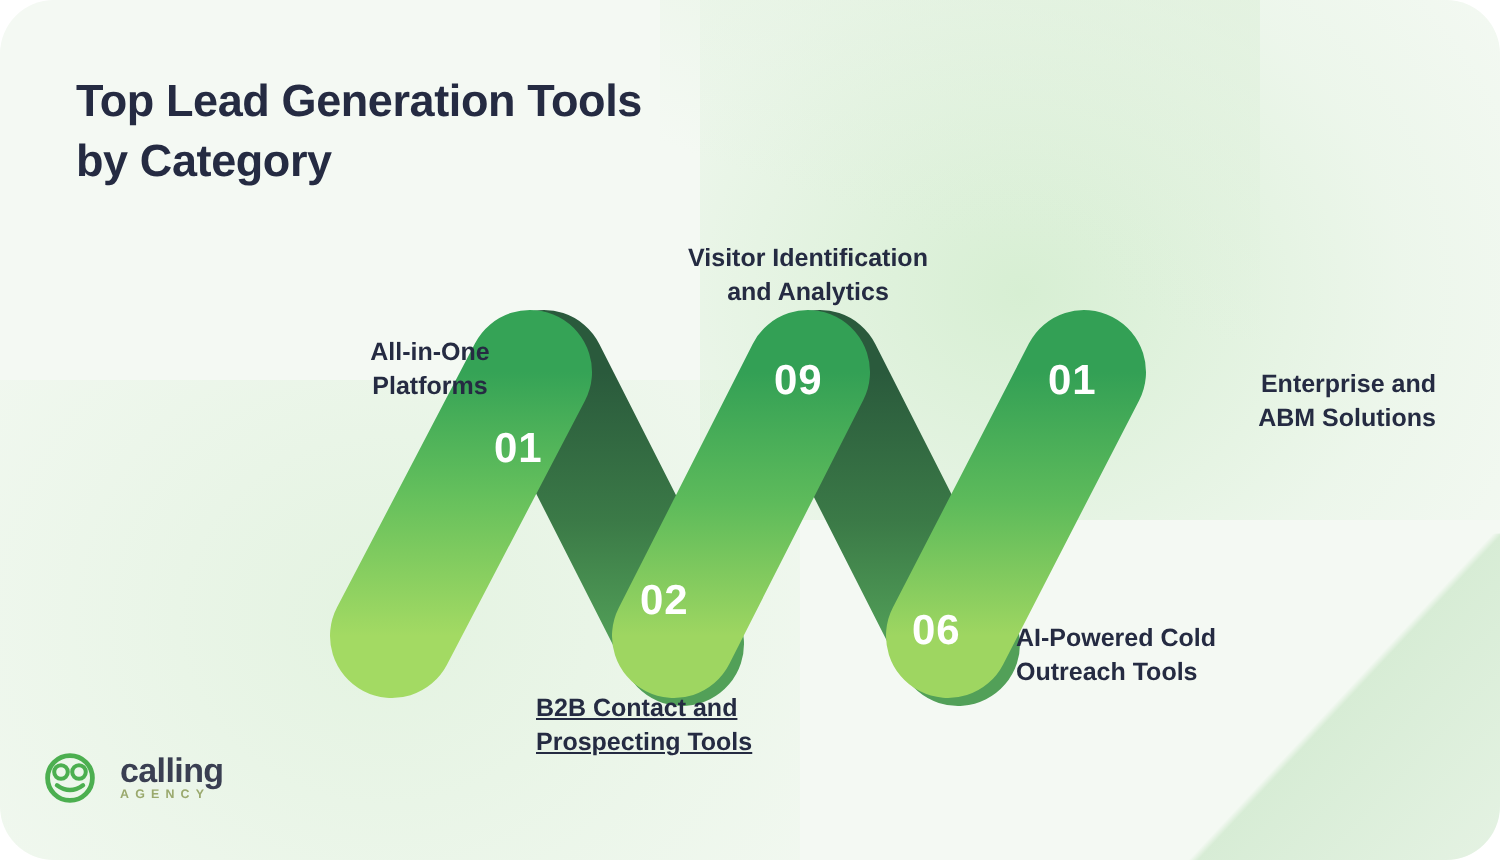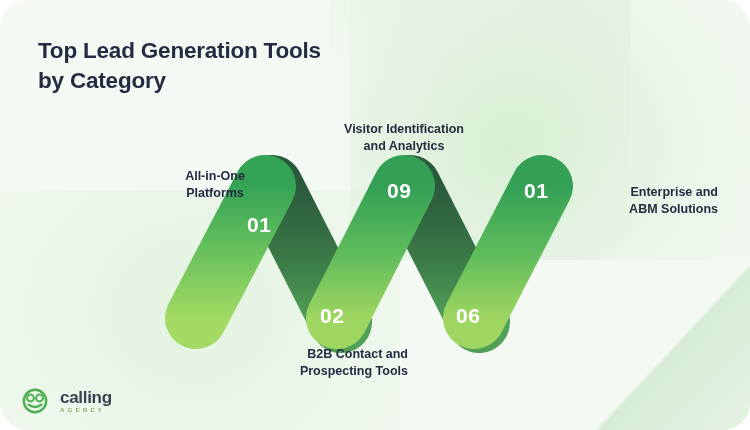--- a/index.html
+++ b/index.html
@@ -84,45 +84,45 @@
   
   .step-num {
     position: absolute;
     color: #ffffff;
     font-size: 21px;
     font-weight: bold;
     letter-spacing: 0.5px;
     line-height: 1;
   }
   .num-01 { left: 247px; top: 180px; margin-top: 34px; }
-  .num-02 { left: 320px; top: 305px; text-align: center; }
+  .num-02 { left: 320px; top: 290px; text-align: center; }
   .num-03 { left: 387px; top: 180px; }
   .num-04 { left: 456px; top: 305px; }
   .num-05 { left: 524px; top: 180px; }
 
   
   .label {
     position: absolute;
     font-size: 12.5px;
     font-weight: bold;
     color: #252b42;
     line-height: 1.38;
     white-space: pre-line;
   }
   .lbl-1 { left: 150px; top: 168px; text-align: center; width: 130px; }
-  .lbl-2 { left: 268px; top: 346px; text-align: right; width: 140px; }
+  .lbl-2 { left: 268px; top: 346px; text-align: left; width: 140px; text-decoration: underline; }
   .lbl-3 { left: 330px; top: 121px; text-align: center; width: 148px; }
   .lbl-4 { left: 508px; top: 311px; text-align: left; width: 150px; }
   .lbl-5 { left: 578px; top: 184px; text-align: right; width: 140px; }
 
   
   .logo {
     position: absolute;
     left: 20px;
-    bottom: 16px;
+    bottom: 28px;
     display: flex;
     align-items: center;
     gap: 6px;
   }
   .logo-text {
     display: flex;
     flex-direction: column;
     line-height: 1;
   }
   .logo-word {
@@ -195,20 +195,22 @@
   <div class="step-num num-03">09</div>
   <div class="step-num num-04">06</div>
   <div class="step-num num-05">01</div>
 
   <div class="label lbl-1">All-in-One
 Platforms</div>
   <div class="label lbl-2">B2B Contact and
 Prospecting Tools</div>
   <div class="label lbl-3">Visitor Identification
 and Analytics</div>
+  <div class="label lbl-4">AI-Powered Cold
+Outreach Tools</div>
   <div class="label lbl-5">Enterprise and
 ABM Solutions</div>
 
   <div class="logo">
     <svg width="34" height="26" viewBox="0 0 34 26">
       <circle cx="15" cy="13" r="11.2" fill="none" stroke="#4caf50" stroke-width="2.4"></circle>
       <circle cx="10.5" cy="10" r="3.4" fill="none" stroke="#4caf50" stroke-width="2"></circle>
       <circle cx="19.5" cy="10" r="3.4" fill="none" stroke="#4caf50" stroke-width="2"></circle>
       <path d="M8.5 16.6 Q15 21.4 21.5 16.6" fill="none" stroke="#4caf50" stroke-width="2.2" stroke-linecap="round"></path>
     </svg>

